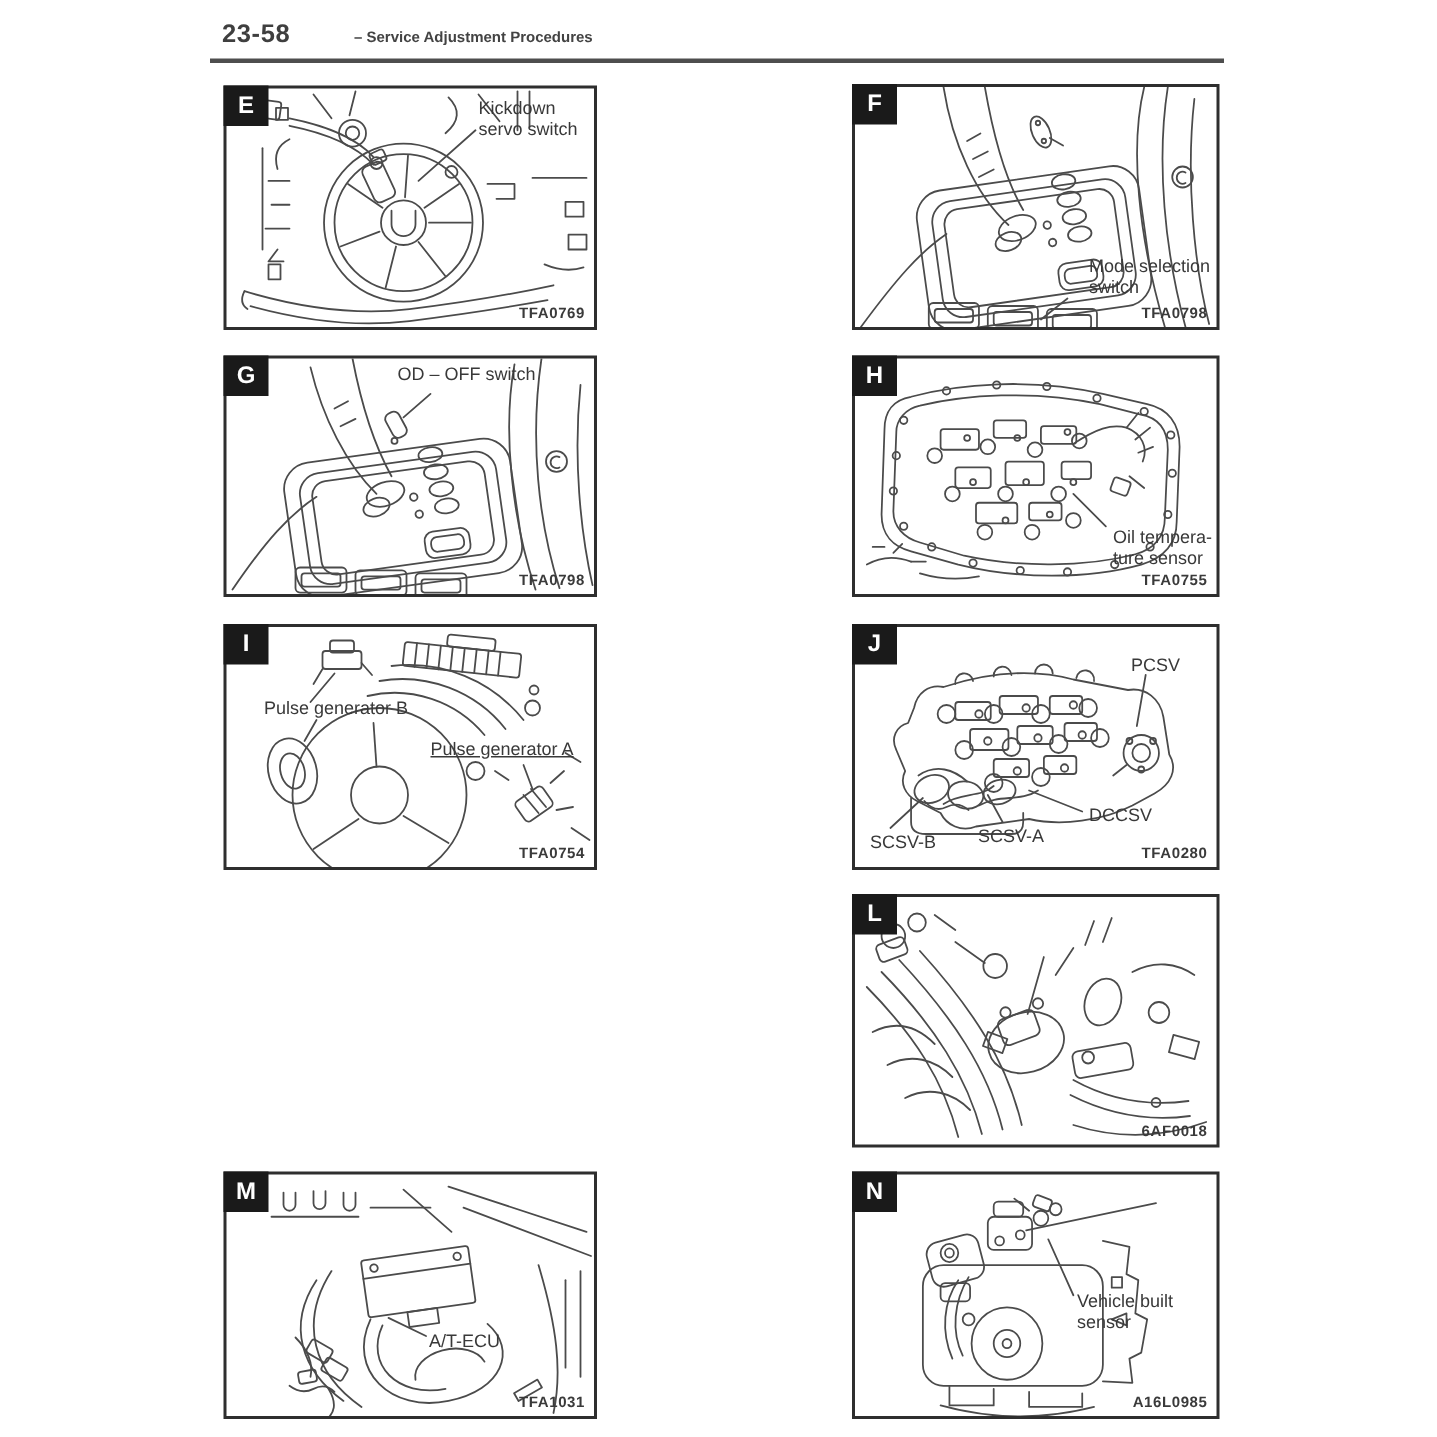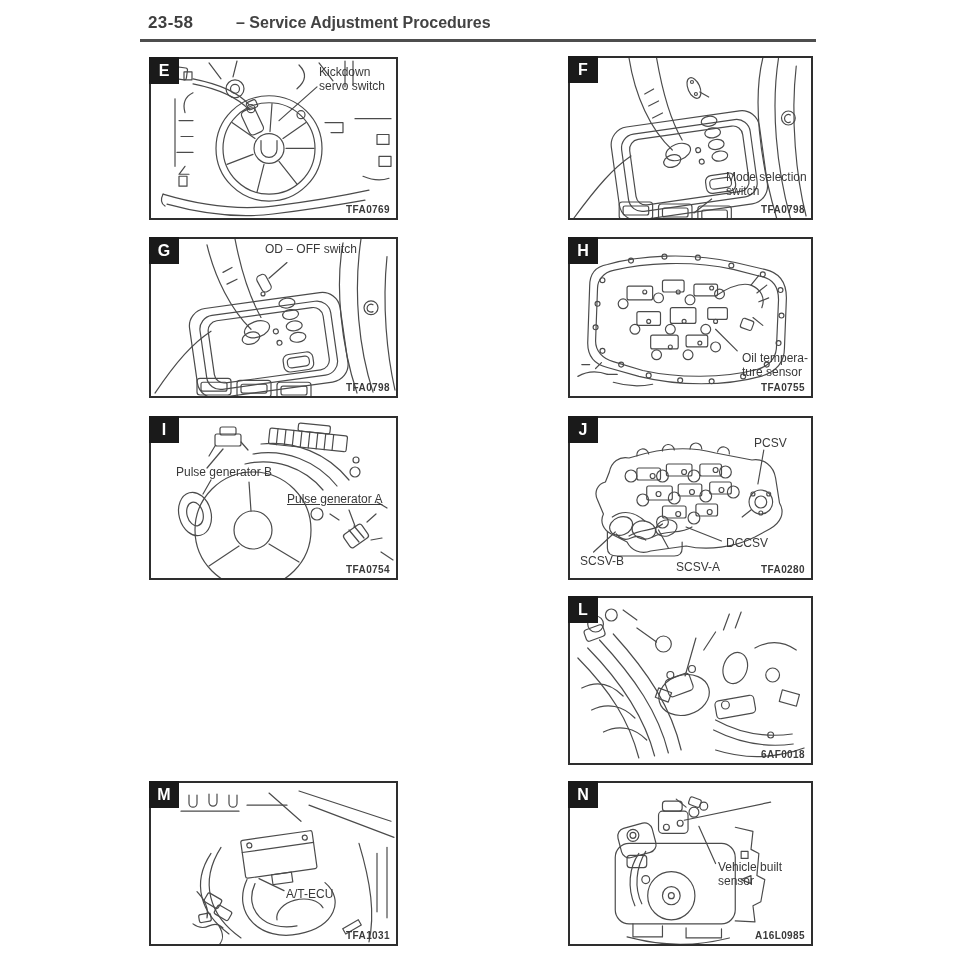--- a/index.html
+++ b/index.html
@@ -4,21 +4,21 @@
 <style>
   html,body { margin:0; padding:0; }
   body {
     width:958px; height:958px; position:relative; overflow:hidden;
     background:#ffffff; color:#3d3d3d;
     font-family:"Liberation Sans", sans-serif;
   }
   .header { position:absolute; left:148px; top:13px; display:flex; align-items:baseline; }
   .page-num { font-weight:bold; font-size:17px; width:80px; letter-spacing:0.4px; color:#3f3f3f; }
   .title { font-weight:bold; font-size:17.5px; letter-spacing:0.4px; color:#434343; }
-  .subtitle { font-weight:bold; font-size:16px; margin-left:8px; color:#434343; }
+  .subtitle { font-weight:bold; font-size:10px; margin-left:8px; color:#434343; }
   .rule { position:absolute; left:140px; top:39px; width:676px; height:3px; background:#4e4e4e; }
 
   .panel { position:absolute; box-sizing:border-box; border:2px solid #2e2e2e; background:#fff; }
   .panel svg { position:absolute; left:0; top:0; width:100%; height:100%; }
   .panel svg * { stroke:#4b4b4b; fill:none; stroke-width:1.2; stroke-linecap:round; stroke-linejoin:round; }
   .badge {
     position:absolute; top:-2px; left:-2px; width:30px; height:27px;
     background:#1a1a1a; color:#fff; font-weight:bold; font-size:16px;
     display:flex; align-items:center; justify-content:center; z-index:3;
   }
@@ -379,21 +379,21 @@
     </g>
     <path d="M197,32 L191,66"></path>
     <path d="M154,123 L118,109"></path>
     <path d="M24,134 L46,114"></path>
     <path d="M100,130 L90,112"></path>
   </svg>
   <span class="badge">J</span>
   <span class="callout" style="left:184px;top:18px;">PCSV</span>
   <span class="callout" style="left:156px;top:118px;">DCCSV</span>
   <span class="callout" style="left:10px;top:136px;">SCSV-B</span>
-  <span class="callout" style="left:82px;top:142px;margin-left:24px;">SCSV-A</span>
+  <span class="callout" style="left:82px;top:132px;">SCSV-A</span>
   <span class="fig-code">TFA0280</span>
 </section>
 
 <section class="panel" style="left:568px;top:596px;width:245px;height:169px;">
   <svg viewBox="0 0 245 165" preserveAspectRatio="none">
     <g>
       <path d="M8,60 C40,92 60,122 70,160"></path>
         <path d="M18,50 C54,86 76,120 86,158"></path>
       <path d="M30,42 C66,80 90,115 100,155"></path>
         <path d="M44,36 C80,75 103,110 113,152"></path>

